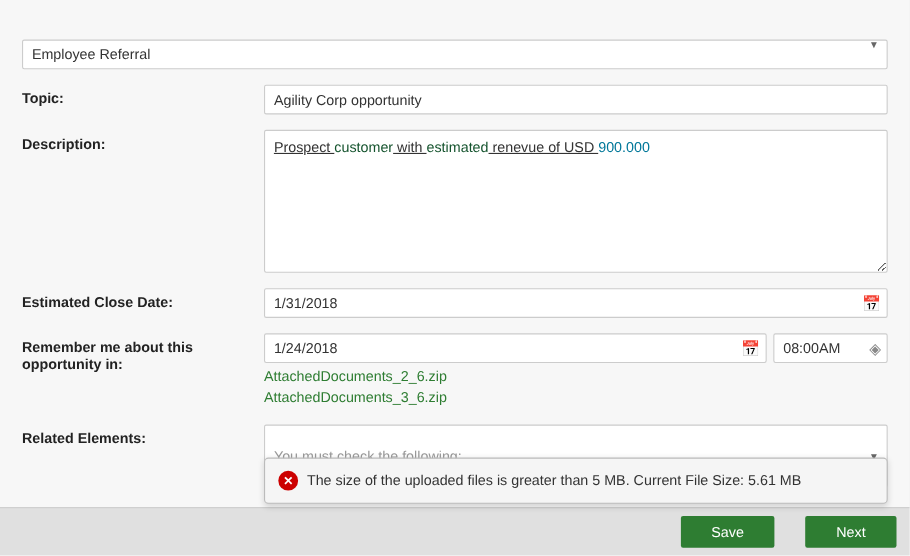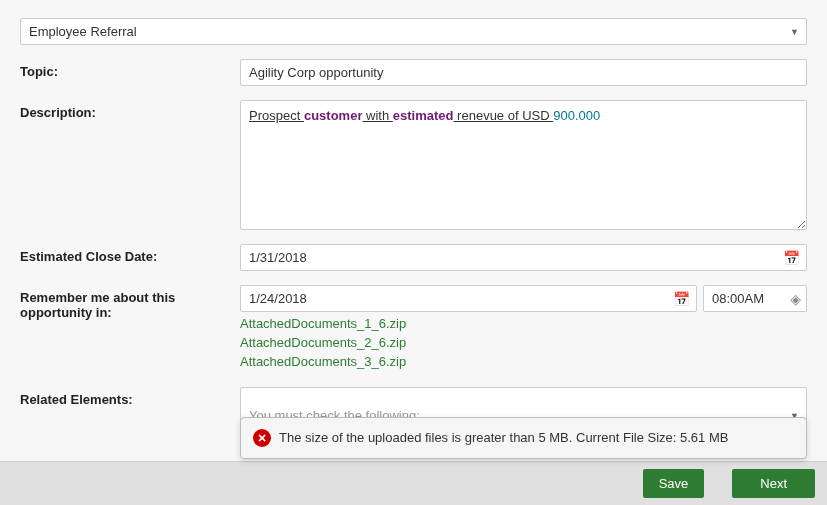--- a/index.html
+++ b/index.html
@@ -49,20 +49,21 @@
       padding: 5px 8px;
       border: 1px solid #ccc;
       border-radius: 2px;
       font-size: 13px;
       background: #fff;
       color: #333;
       outline: none;
       appearance: none;
       -webkit-appearance: none;
       cursor: pointer;
+      margin-top: 18px;
     }
     .select-wrapper {
       position: relative;
     }
     .select-wrapper::after {
       content: '▼';
       font-size: 9px;
       color: #666;
       position: absolute;
       right: 8px;
@@ -199,21 +200,21 @@
       justify-content: flex-end;
       align-items: center;
       padding: 0 12px;
       gap: 6px;
       border-top: 1px solid #ccc;
     }
     .btn-save {
       background: #2e7d32;
       color: white;
       border: none;
-      padding: 7px 16px;
+      padding: 7px 28px;
       border-radius: 2px;
       font-size: 13px;
       cursor: pointer;
     }
     .btn-next {
       background: #2e7d32;
       color: white;
       border: none;
       padding: 7px 28px;
       border-radius: 2px;
@@ -230,21 +231,21 @@
       padding: 5px 8px;
       border: 1px solid #ccc;
       border-radius: 2px;
       font-size: 13px;
       background: #fff;
       resize: vertical;
       overflow: auto;
       line-height: 1.5;
     }
     .desc-text-normal { color: #333; text-decoration: underline; }
-    .desc-text-blue { color: #701a75; font-weight: bold; }
+    .desc-text-blue { color: #14532d; }
     .desc-text-teal { color: #007799; }
   </style>
 </head>
 <body>
 
 <div class="main-content">
 
   <div class="form-row">
     <div class="form-control-wrap select-wrapper">
       <select class="form-select">
@@ -287,21 +288,20 @@
           <input type="text" class="form-input" value="1/24/2018" style="">
           <span class="calendar-icon">📅</span>
         </div>
         <div class="time-input-wrap">
           <input type="text" class="form-input" value="08:00AM" style="">
           <span class="clock-icon">◈</span>
         </div>
       </div>
 
       <div class="attachments">
-        <a class="attachment-link">AttachedDocuments_1_6.zip</a>
         <a class="attachment-link">AttachedDocuments_2_6.zip</a>
         <a class="attachment-link">AttachedDocuments_3_6.zip</a>
       </div>
     </div>
   </div>
 
   <div class="related-elements-row form-row">
     <div class="form-label">Related Elements:</div>
     <div class="related-select-wrap">
       <select class="related-select">

